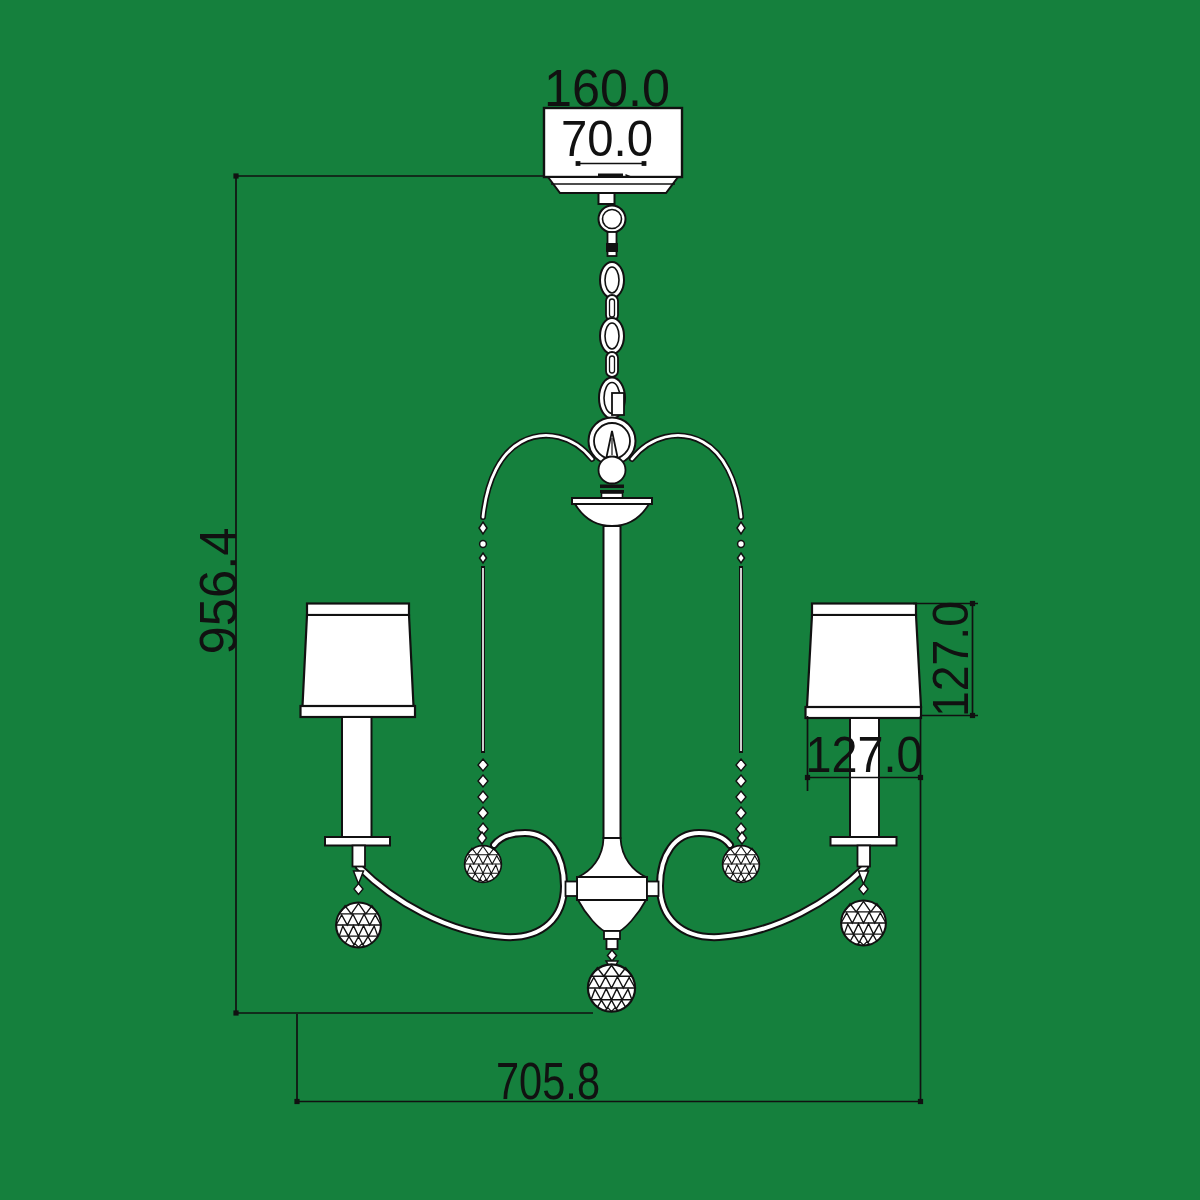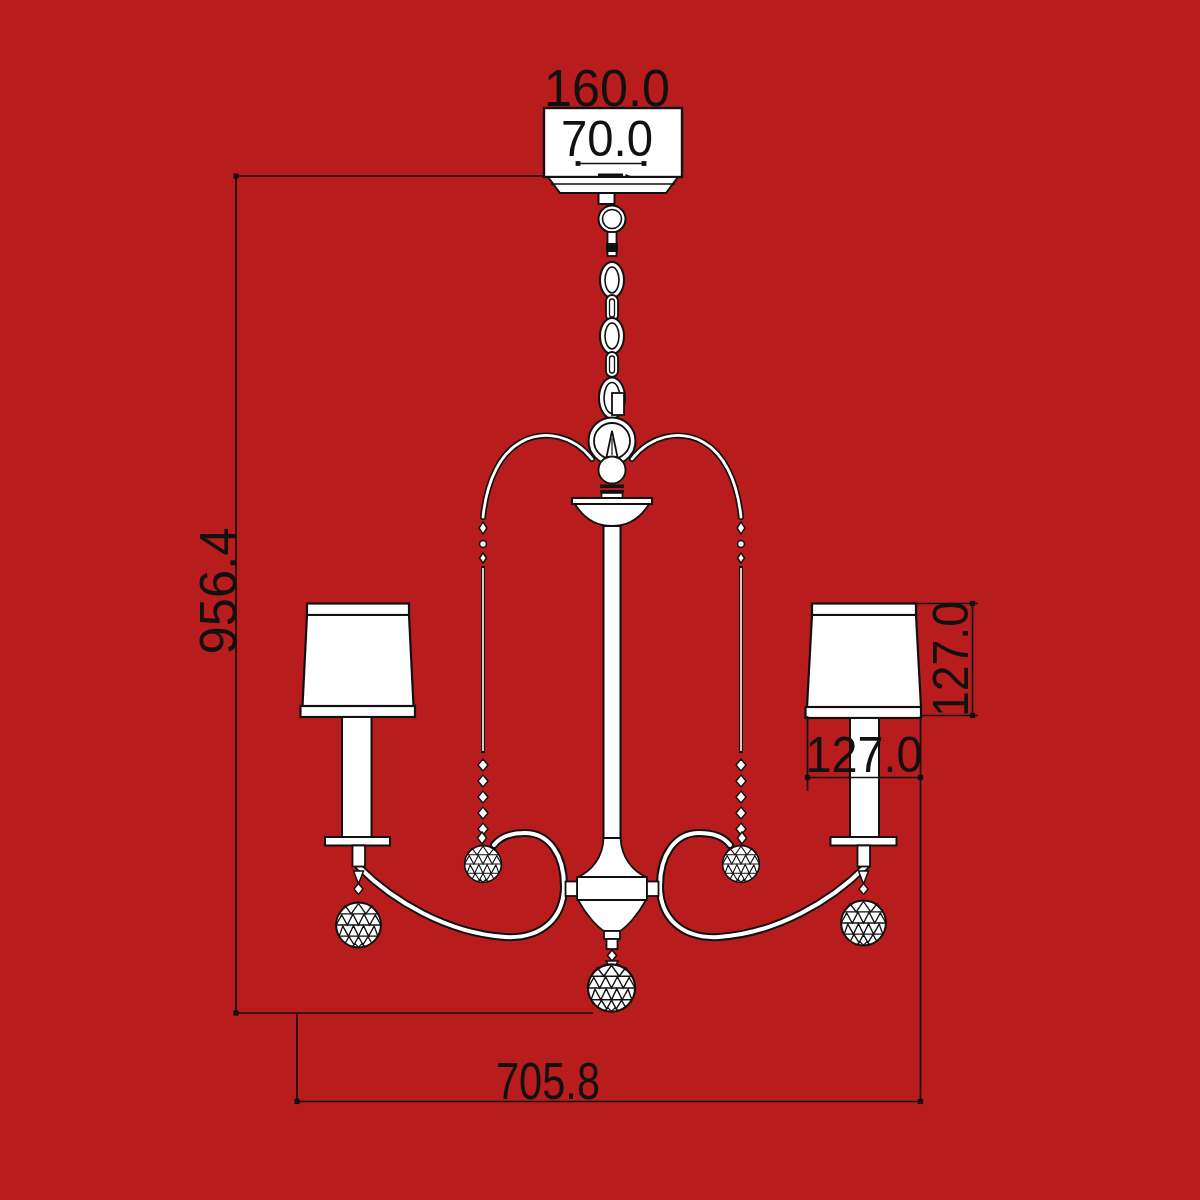--- a/index.html
+++ b/index.html
@@ -1,16 +1,16 @@
 <!DOCTYPE html>
 <html><head>
 <meta charset="utf-8">
 <style>
   html,body{margin:0;padding:0;background:#fff;}
-  .stage{position:relative;width:1200px;height:1200px;background:#b91c1c;overflow:hidden;}
+  .stage{position:relative;width:1200px;height:1200px;background:#15803d;overflow:hidden;}
   svg{display:block;}
   .dimtext{font-family:"Liberation Sans", sans-serif; fill:#111; font-weight:400;}
   .ln{stroke:#111;fill:none;}
   .shape{stroke:#111;fill:#ffffff;}
   .tube-o{stroke:#111;fill:none;stroke-linecap:round;}
   .tube-i{stroke:#ffffff;fill:none;stroke-linecap:round;}
 </style>
 </head>
 <body>
 

